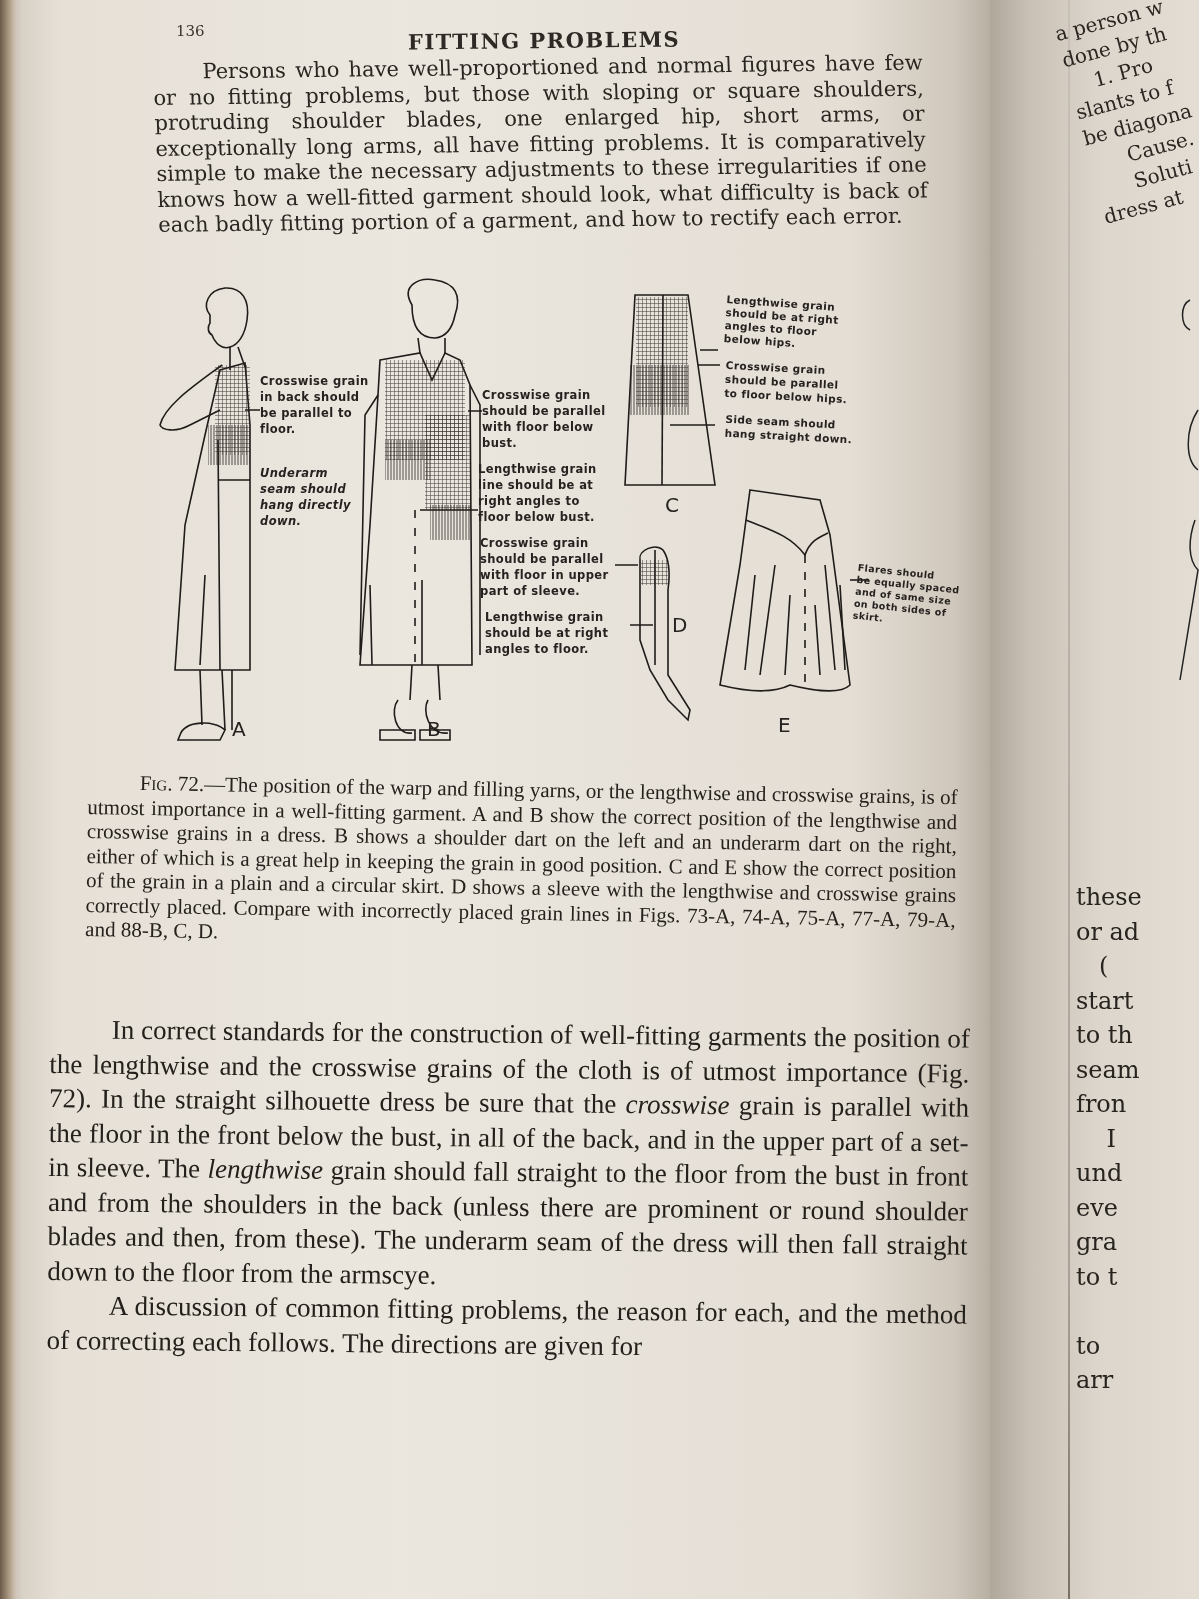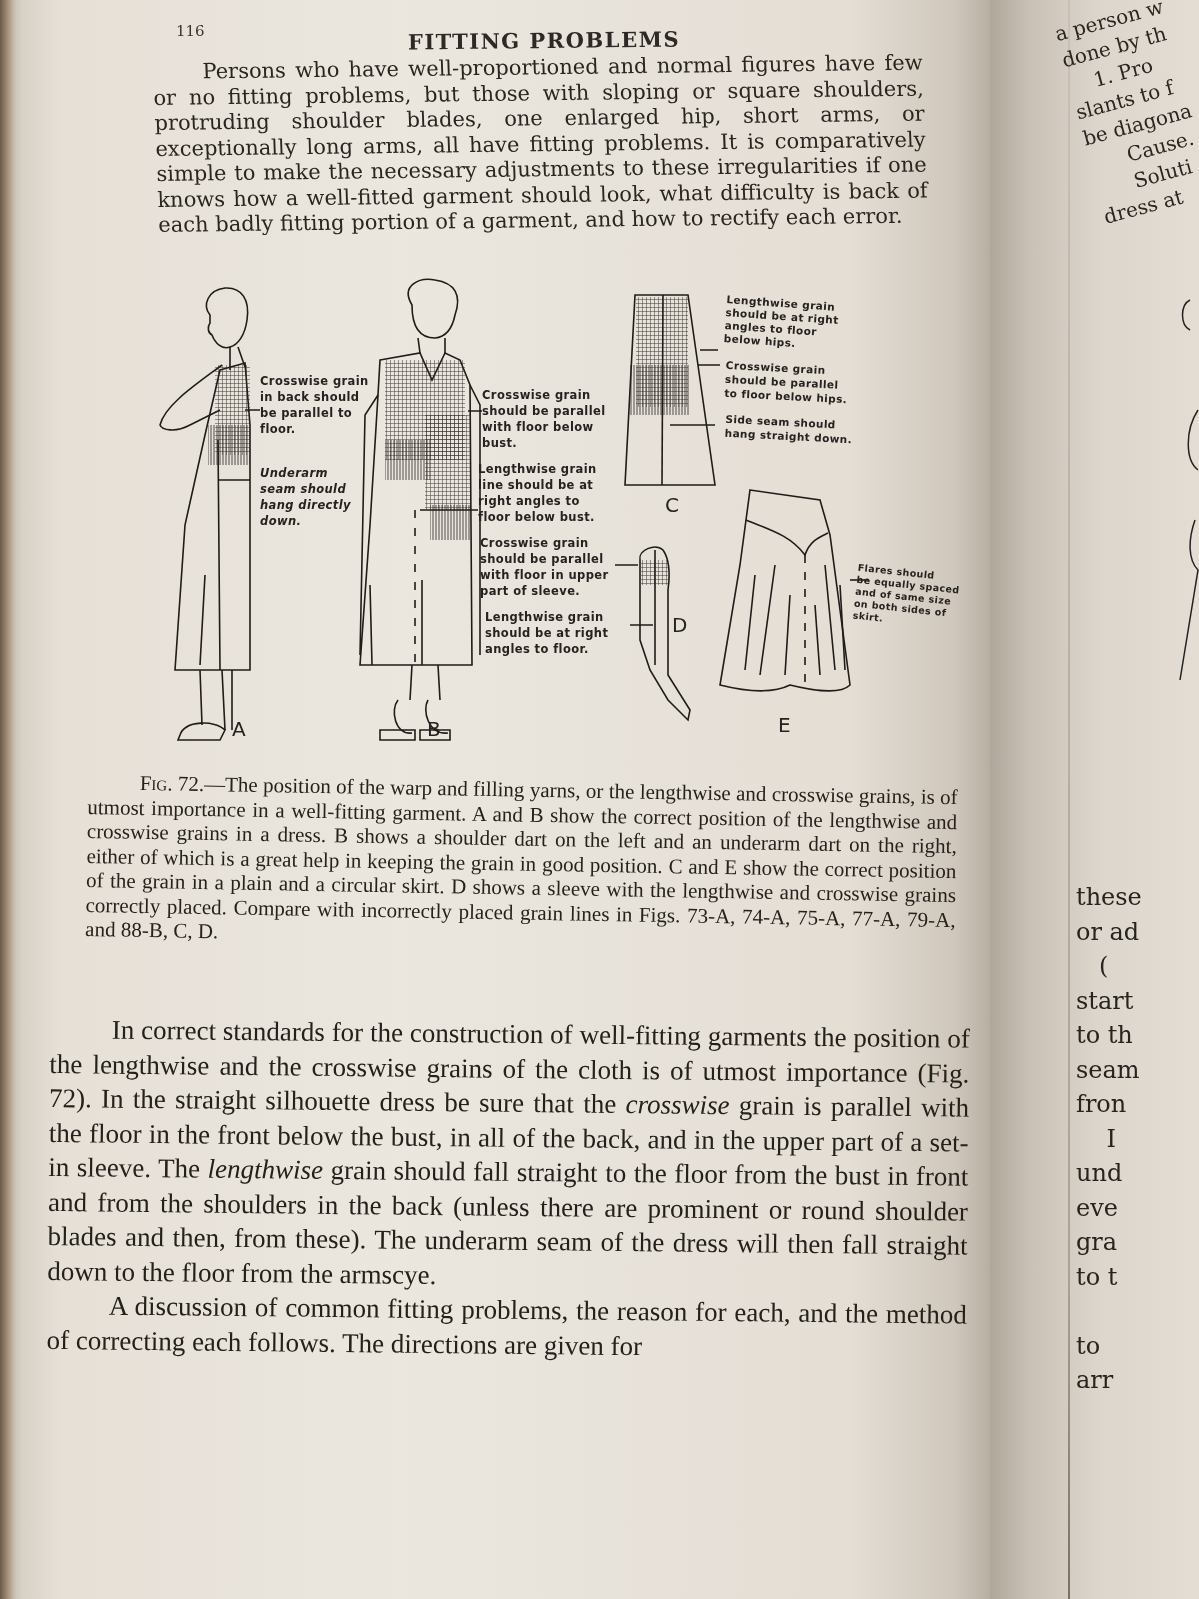--- a/index.html
+++ b/index.html
@@ -73,21 +73,21 @@
   .right-figure-stub { position: absolute; left: 1160px; top: 290px; }
 </style>
 </head>
 <body>
 
 <div class="left-page"></div>
 <div class="left-edge"></div>
 <div class="right-page"></div>
 <div class="gutter-line"></div>
 
-<div class="page-number">116</div>
+<div class="page-number">136</div>
 <div class="running-head">FITTING PROBLEMS</div>
 
 <div class="intro"><span class="ind"></span><span>Persons who have well-proportioned and normal figures have few or no fitting problems, but those with sloping or square shoulders, protruding shoulder blades, one enlarged hip, short arms, or exceptionally long arms, all have fitting problems. It is comparatively simple to make the necessary adjustments to these irregularities if one knows how a well-fitted garment should look, what difficulty is back of each badly fitting portion of a garment, and how to rectify each error.</span></div>
 
 <div class="figure">
   <svg width="820" height="490" viewBox="0 0 820 490">
     <defs>
       <pattern id="hatch" width="4" height="4" patternUnits="userSpaceOnUse">
         <path d="M0 0 L4 0 M0 0 L0 4" stroke="#2a2622" stroke-width="0.9"></path>
       </pattern>

